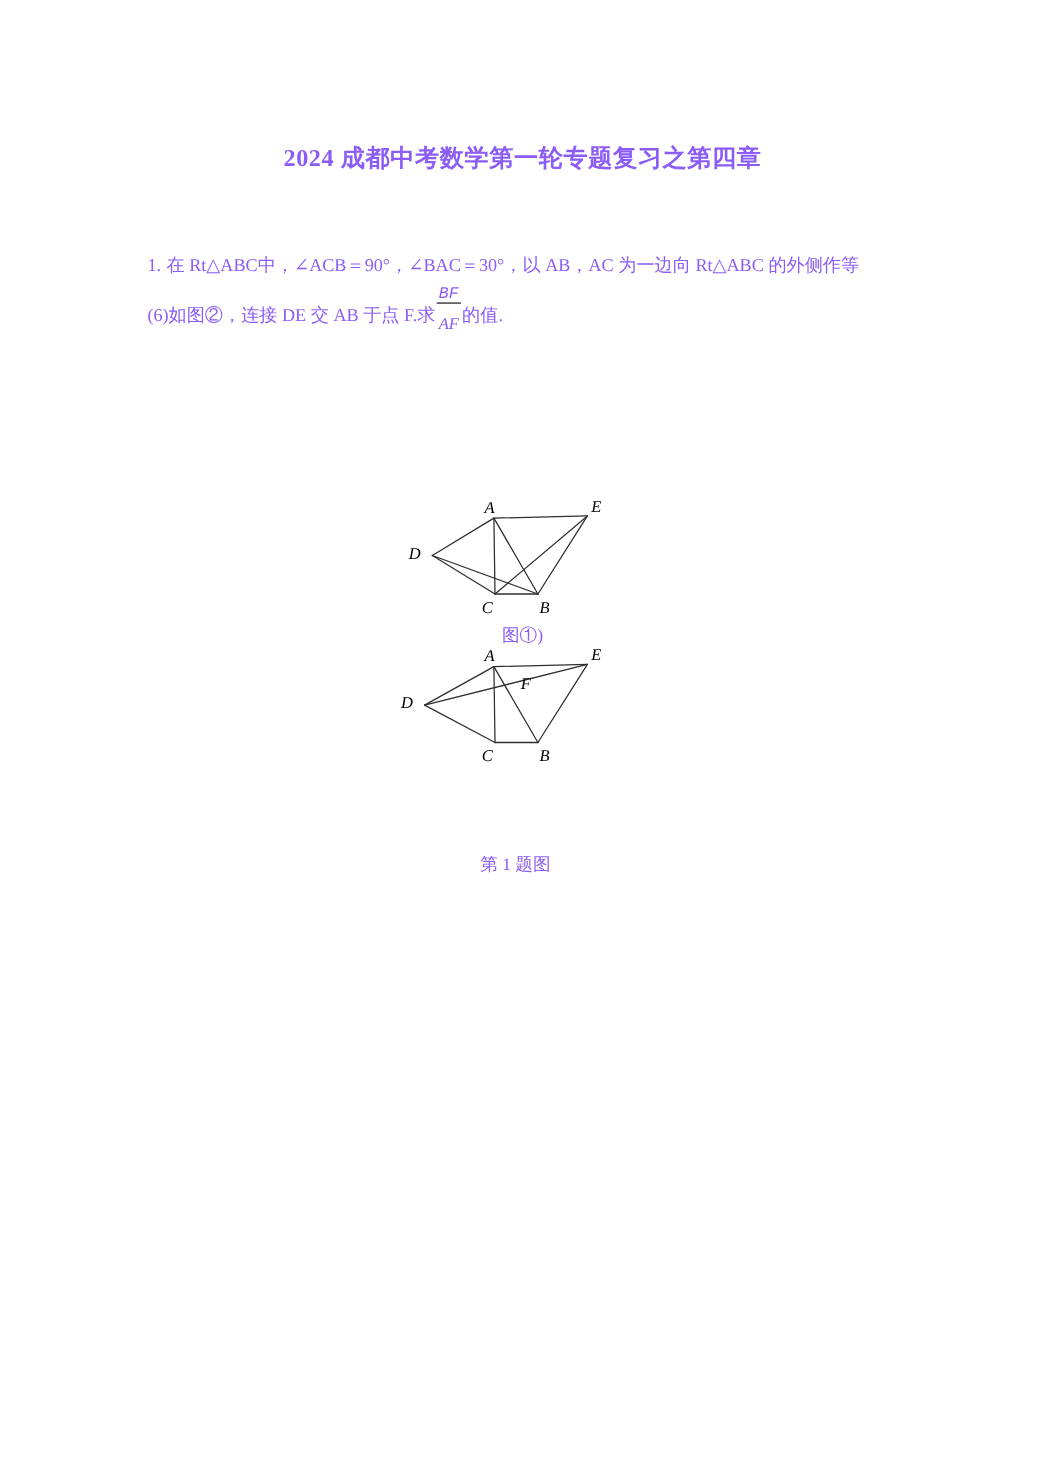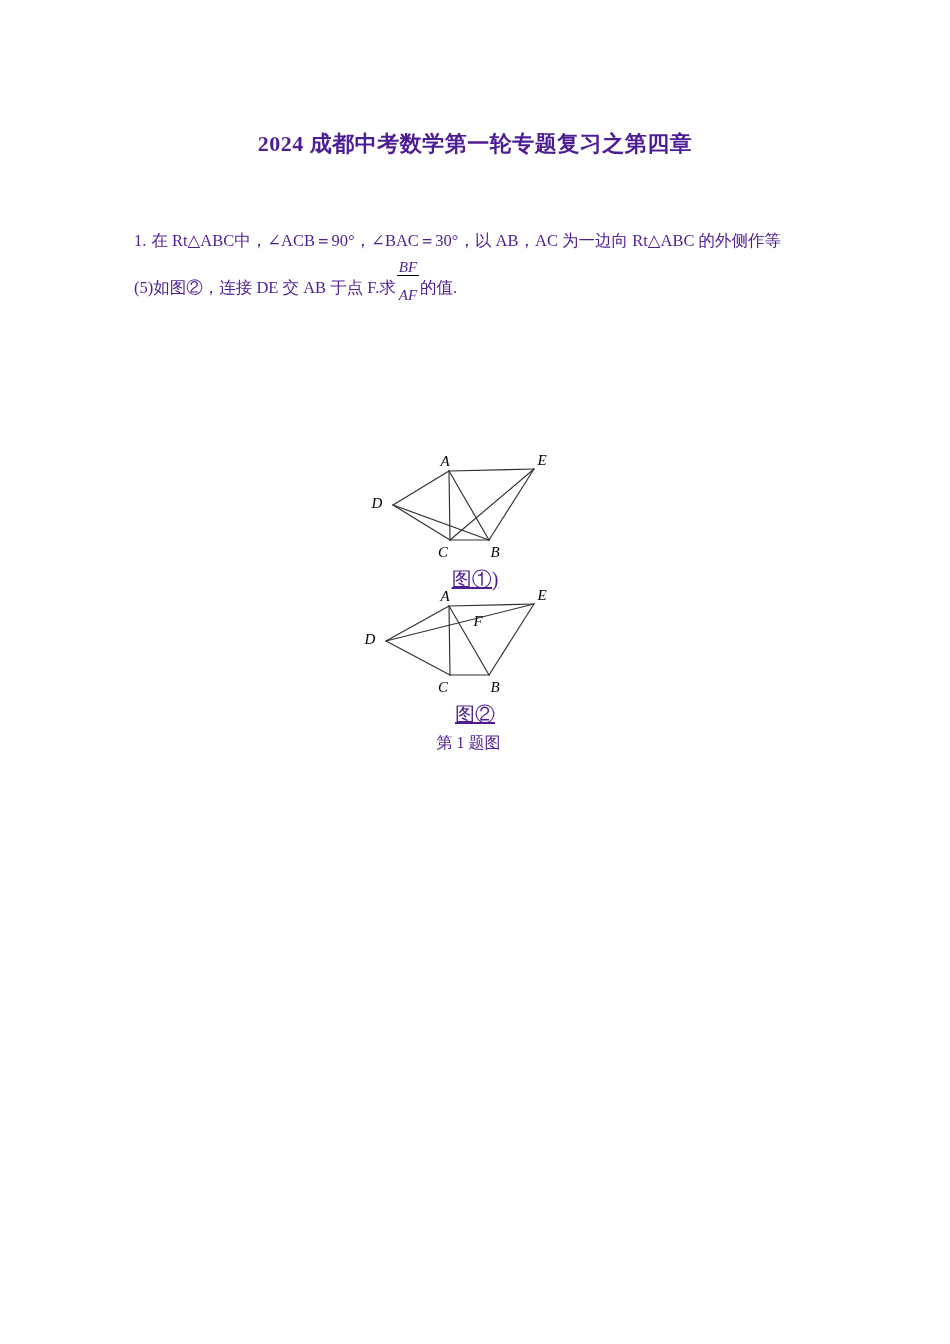--- a/index.html
+++ b/index.html
@@ -6,21 +6,21 @@
     margin: 0;
     padding: 0;
     background: #ffffff;
   }
   .page {
     position: relative;
     width: 950px;
     height: 1344px;
     background: #ffffff;
     font-family: "Liberation Serif", "DejaVu Serif", serif;
-    color: #4c1d95;
+    color: #8b5cf6;
     overflow: hidden;
   }
 
   
   .title-block {
     position: absolute;
     left: 0;
     top: 122px;
     width: 950px;
     text-align: center;
@@ -52,56 +52,56 @@
   
   .frac {
     display: inline-block;
     vertical-align: -0.52em;
     text-align: center;
     font-style: italic;
     font-size: 15px;
     line-height: 1.02;
     margin: 0 1px;
   }
-  .frac .num { display: block; padding: 0 2px; }
+  .frac .num { display: block; padding: 0 2px; font-family: Liberation Mono, monospace; }
   .frac .den { display: block; padding: 12px 2px; border-top: 1px solid #000; }
 
   
   .figwrap {
     position: absolute;
     left: 0;
     width: 950px;
     text-align: center;
   }
   .fig-svg { display: block; margin: 0 auto; }
   .fig-caption {
-    font-size: 20px;
+    font-size: 16px;
     line-height: 24px;
     margin-top: 2px;
     white-space: nowrap;
-    text-decoration: underline;
   }
   .fig-label {
     font-family: "Liberation Serif", "DejaVu Serif", serif;
     font-style: italic;
     font-size: 15px;
   }
   .fig-line {
     stroke: #2f2f2f;
     stroke-width: 1.15;
     fill: none;
     stroke-linecap: round;
   }
   .overall-caption {
     position: absolute;
     left: 0;
     width: 937px;
     text-align: center;
     font-size: 16px;
     white-space: nowrap;
+    margin-top: 43px;
   }
 </style>
 </head>
 <body>
 
 <div class="page">
 
   <div class="title-block">
     <div class="title-line">2024 成都中考数学第一轮专题复习之第四章</div>
   </div>
@@ -110,21 +110,21 @@
 
     <div class="tline">
       <span class="rm">1.</span><span class="sp"></span><span class="rm">在 Rt△</span><span class="it">ABC</span><span class="rm">中，∠</span><span class="it">ACB</span><span class="rm">＝90°，∠</span><span class="it">BAC</span><span class="rm">＝30°，以 </span><span class="it">AB</span><span class="rm">，</span><span class="it">AC</span><span class="rm"> 为一边向 Rt△</span><span class="it">ABC</span><span class="rm"> 的外侧作等</span>
     </div>
 
 
 
 
 
     <div class="tline">
-      <span class="rm">(5)如图②，连接 </span><span class="it">DE</span><span class="rm"> 交 </span><span class="it">AB</span><span class="rm"> 于点 </span><span class="it">F</span><span class="rm">.求</span><span class="frac"><span class="num">BF</span><span class="den">AF</span></span><span class="rm">的值.</span>
+      <span class="rm">(6)如图②，连接 </span><span class="it">DE</span><span class="rm"> 交 </span><span class="it">AB</span><span class="rm"> 于点 </span><span class="it">F</span><span class="rm">.求</span><span class="frac"><span class="num">BF</span><span class="den">AF</span></span><span class="rm">的值.</span>
     </div>
 
   </div>
 
   <div class="figwrap" style="top:455px;">
     <svg class="fig-svg" id="svg-figure-1" width="230" height="110" viewBox="0 0 230 110">
         <line x1="89" y1="16" x2="174" y2="14" class="fig-line"></line>
         <line x1="89" y1="16" x2="90" y2="85" class="fig-line"></line>
         <line x1="89" y1="16" x2="129" y2="85" class="fig-line"></line>
         <line x1="90" y1="85" x2="129" y2="85" class="fig-line"></line>
@@ -152,18 +152,17 @@
         <line x1="26" y1="51" x2="89" y2="16" class="fig-line"></line>
         <line x1="26" y1="51" x2="90" y2="85" class="fig-line"></line>
         <line x1="26" y1="51" x2="174" y2="14" class="fig-line"></line>
         <text x="85" y="11" class="fig-label" text-anchor="middle">A</text>
         <text x="135" y="102" class="fig-label" text-anchor="middle">B</text>
         <text x="83" y="102" class="fig-label" text-anchor="middle">C</text>
         <text x="10" y="54" class="fig-label" text-anchor="middle">D</text>
         <text x="182" y="10" class="fig-label" text-anchor="middle">E</text>
         <text x="118" y="36" class="fig-label" text-anchor="middle">F</text>
       </svg>
-    <div class="fig-caption">图②</div>
   </div>
 
   <div class="overall-caption" style="top:733px;">第 1 题图</div>
 
 </div>
 
 </body></html>

